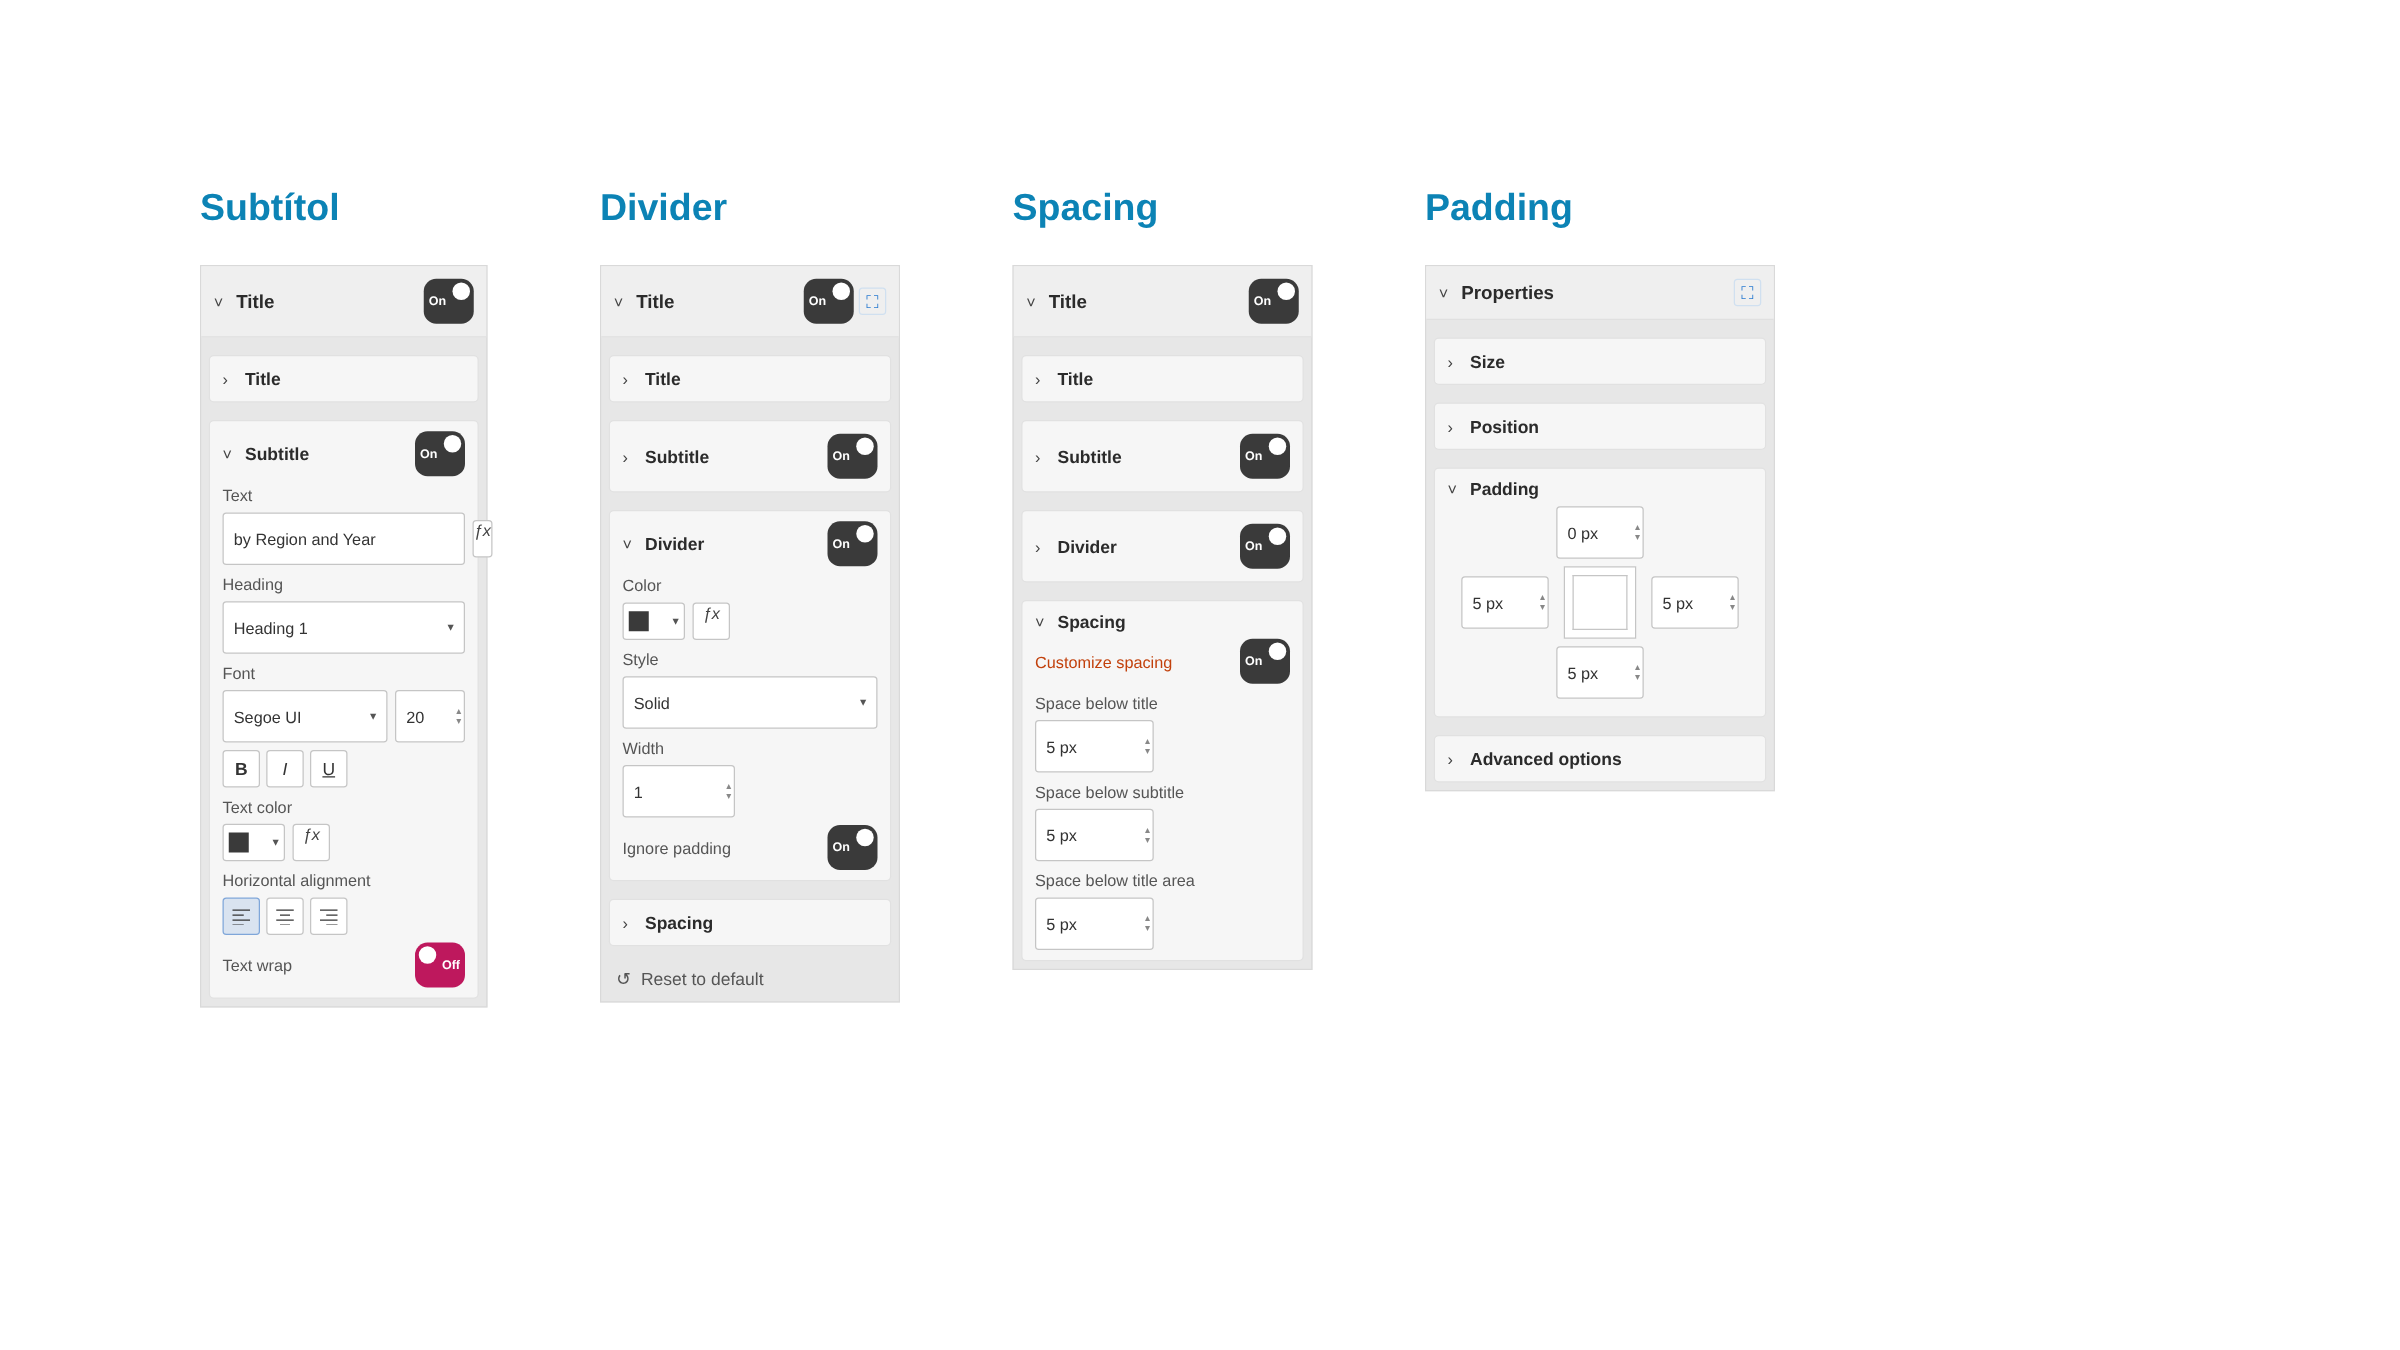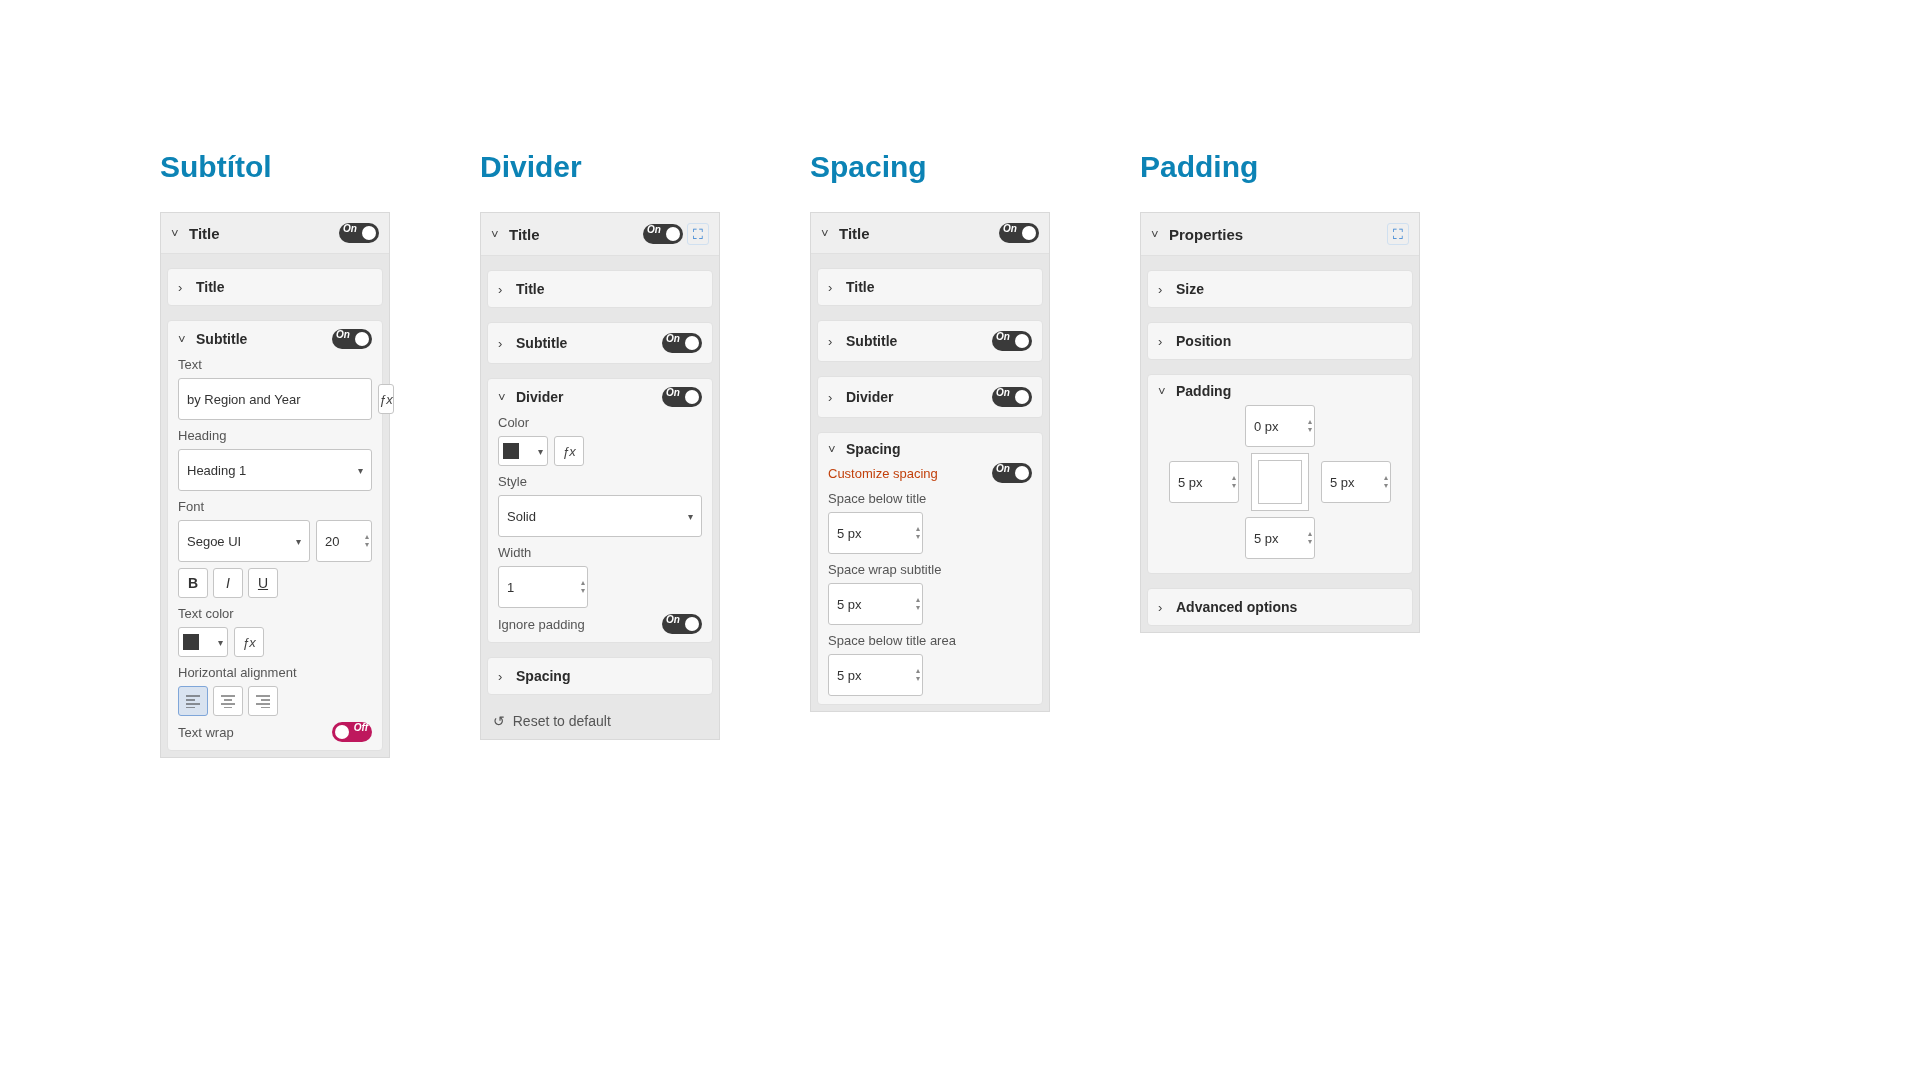--- a/index.html
+++ b/index.html
@@ -43,26 +43,25 @@
     display: flex;
     align-items: center;
     justify-content: space-between;
   }
   .hdr-left { display: flex; align-items: center; gap: 6px; }
   .chev { font-size: 13px; color: #444; display:inline-block; width:12px; }
   .sec-title { font-size: 15px; font-weight: 600; color: #2b2b2b; }
   .sub-title { font-size: 14px; font-weight: 600; color: #2b2b2b; }
 
   .toggle {
-    width: 40px; height: 20px; border-radius: 10px;
+    width: 40px; height: 36px; border-radius: 10px;
     background: #3a3a3a; position: relative; color: #fff;
     font-size: 10px; font-weight: 600; padding: 0 4px;
-    display: flex; align-items: flex-start; justify-content: flex-start;
+    display: flex; align-items: center; justify-content: flex-start;
     cursor: pointer;
-    font-style: italic;
   }
   .toggle::after {
     content: ""; position: absolute; right: 3px; top: 3px;
     width: 14px; height: 14px; background: #fff; border-radius: 50%;
   }
   .toggle.off { background: #be185d; justify-content: flex-end; color:#fff; }
   .toggle.off::after { left: 3px; right: auto; }
 
   .label { font-size: 13px; color: #555; margin-top: 8px; margin-bottom: 6px; }
   .row { display: flex; gap: 6px; align-items: center; }
@@ -73,21 +72,21 @@
   }
   .text-input { flex: 1; }
   .select {
     flex: 1; display: flex; align-items: center; justify-content: space-between;
     cursor: pointer;
   }
   .select .caret { font-size: 10px; color: #555; }
 
   .fx-btn {
     width: 30px; height: 30px; background:#fff; border:1px solid #c5c5c5;
-    border-radius:3px; display:flex; align-items:center; justify-content:center;
+    border-radius:3px; display:flex; justify-content:center;
     font-style: italic; font-size: 13px; color:#444; cursor:pointer;
   }
   .numbox {
     width: 56px; display:flex; align-items:center; justify-content:space-between;
     padding: 0 2px 0 8px;
   }
   .spinner { display:flex; flex-direction:column; color:#888; font-size:8px; line-height:1; }
 
   .btn-group { display:flex; gap:5px; margin-top:6px; }
   .icon-btn {
@@ -425,21 +424,21 @@
 
         <div class="label">Space below title</div>
         <div class="numbox" style="width:95px">
           <span>5 px</span>
           <span class="spinner">
               <span>▴</span>
               <span>▾</span>
             </span>
         </div>
 
-        <div class="label">Space wrap subtitle</div>
+        <div class="label">Space below subtitle</div>
         <div class="numbox" style="width:95px">
           <span>5 px</span>
           <span class="spinner">
               <span>▴</span>
               <span>▾</span>
             </span>
         </div>
 
         <div class="label">Space below title area</div>
         <div class="numbox" style="width:95px">

